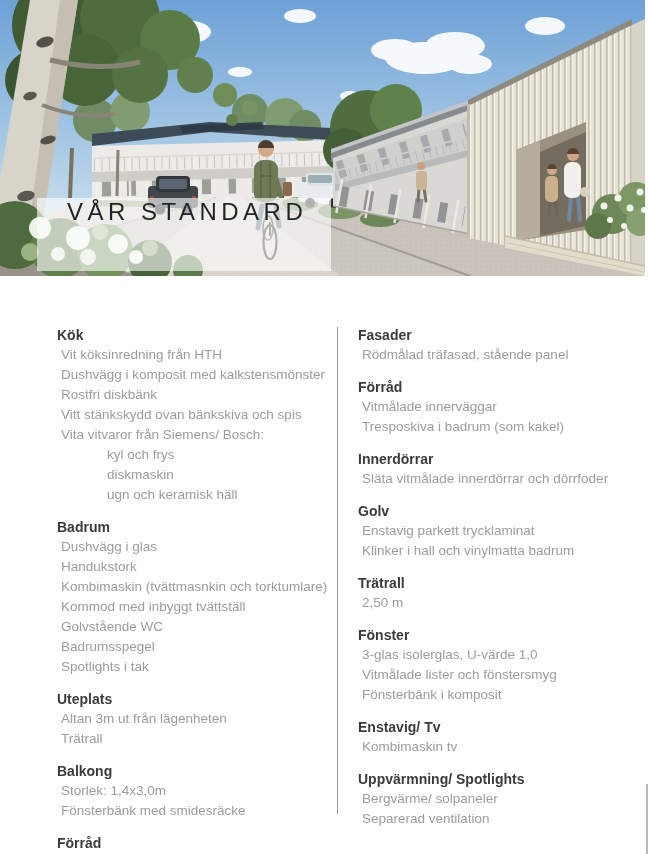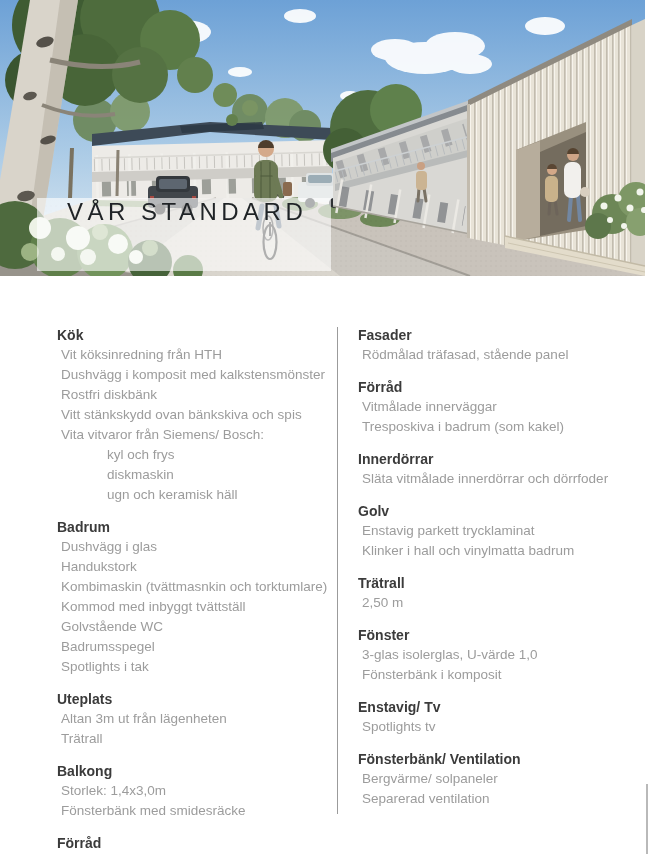--- a/index.html
+++ b/index.html
@@ -328,28 +328,29 @@
           <p class="spec-item">Enstavig parkett trycklaminat</p>
           <p class="spec-item">Klinker i hall och vinylmatta badrum</p>
         </section>
         <section class="spec-section">
           <h3 class="spec-heading">Trätrall</h3>
           <p class="spec-item">2,50 m</p>
         </section>
         <section class="spec-section">
           <h3 class="spec-heading">Fönster</h3>
           <p class="spec-item">3-glas isolerglas, U-värde 1,0</p>
+          <p class="spec-item">Vitmålade lister och fönstersmyg</p>
           <p class="spec-item">Fönsterbänk i komposit</p>
         </section>
         <section class="spec-section">
           <h3 class="spec-heading">Enstavig/ Tv</h3>
-          <p class="spec-item">Spotlights tv</p>
-        </section>
-        <section class="spec-section">
-          <h3 class="spec-heading">Fönsterbänk/ Ventilation</h3>
+          <p class="spec-item">Kombimaskin tv</p>
+        </section>
+        <section class="spec-section">
+          <h3 class="spec-heading">Uppvärmning/ Spotlights</h3>
           <p class="spec-item">Bergvärme/ solpaneler</p>
           <p class="spec-item">Separerad ventilation</p>
         </section>
       </div>
   </div>
 
   <div class="page-edge"></div>
 </div>
 
 </body></html>

